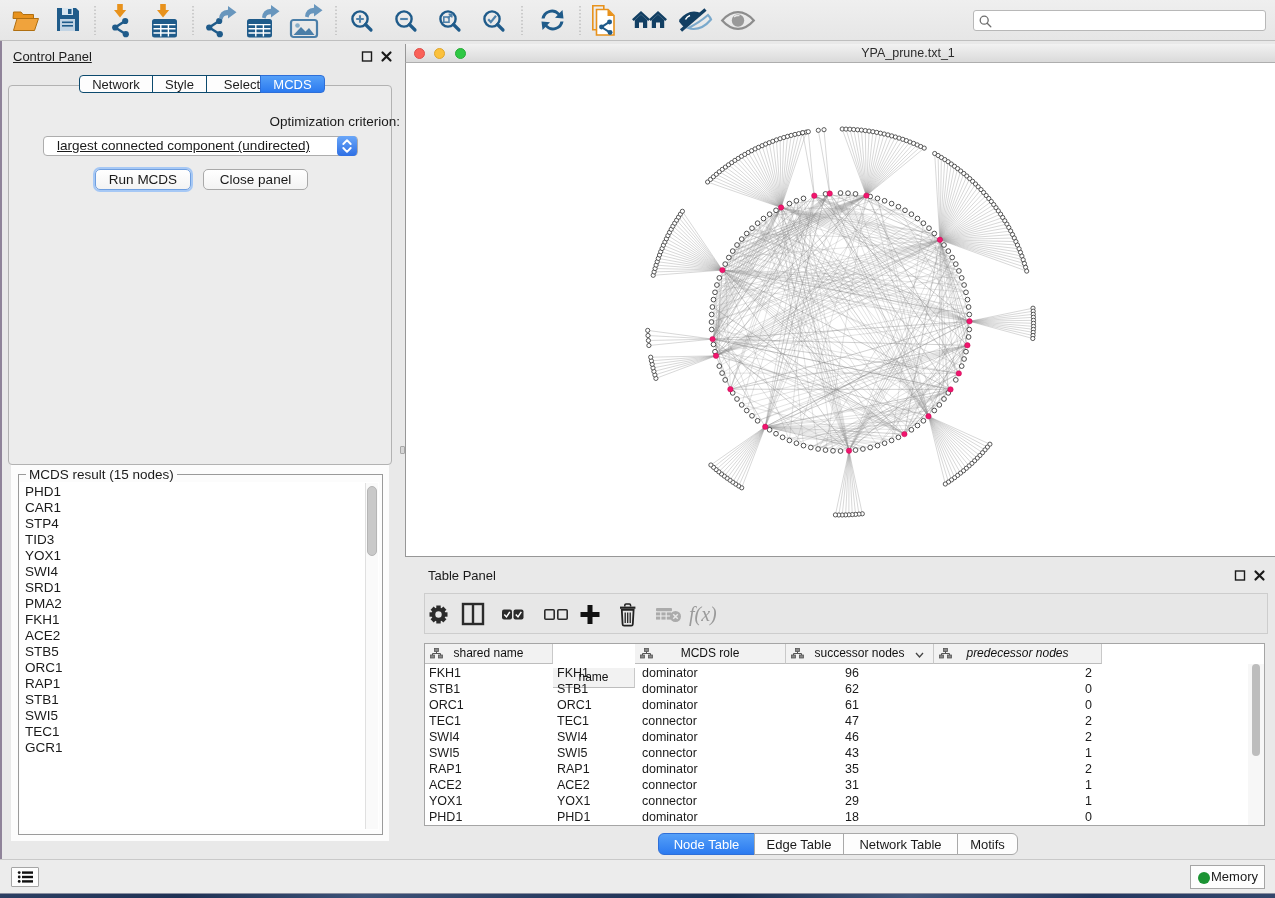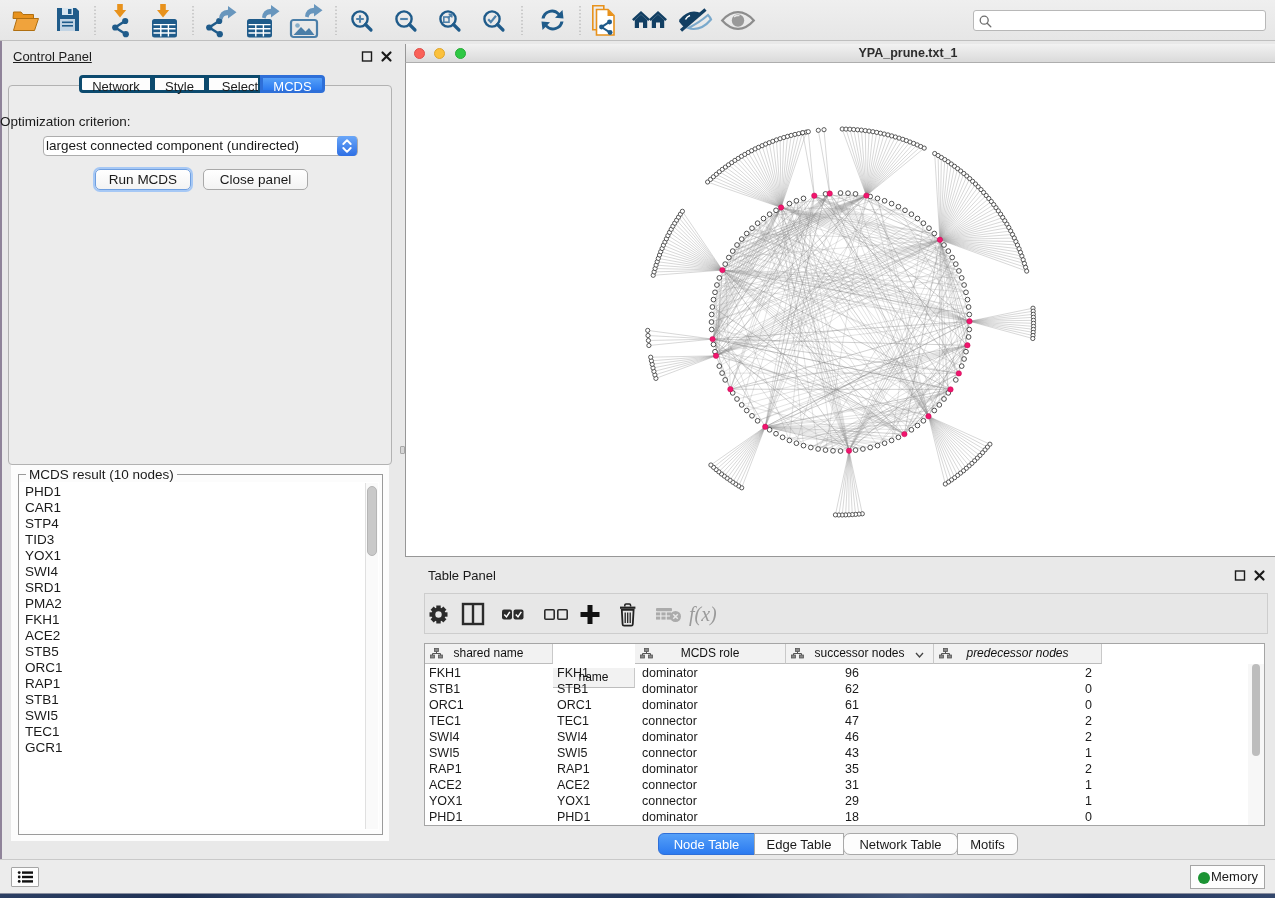--- a/index.html
+++ b/index.html
@@ -7,43 +7,43 @@
 body { font-family:"Liberation Sans",sans-serif; background:#e9e9e9; position:relative; color:#1a1a1a; }
 .abs { position:absolute; }
 
 #toolbar { left:0; top:0; width:1275px; height:41px; background:linear-gradient(#efefef,#e6e6e6); border-bottom:1px solid #bfbfbf; }
 #search { position:absolute; left:973px; top:10px; width:293px; height:21px; background:#fff; border:1px solid #b8b8b8; border-radius:3px; }
 
 #leftedge { left:0; top:41px; width:2px; height:849px; background:#8f8399; }
 
 #cp-title { left:13px; top:49px; font-size:13px; color:#1c1c1c;text-decoration:underline; }
 
-.tab { position:absolute; top:75px; height:18px; z-index:3; background:#fdfdfd; border:3px solid #0c4a6e; font-size:13px; color:#1c1c1c; text-align:center; line-height:17px; }
+.tab { position:absolute; top:75px; height:18px; z-index:3; background:#fdfdfd; border:1px solid #0c4a6e; font-size:13px; color:#1c1c1c; text-align:center; line-height:17px; }
 .tab.sel { background:linear-gradient(#55a0f8,#2b7af0); border-color:#2e6fd8; color:#fff; border-radius:0 4px 4px 0; }
 #cp-box { left:8px; top:85px; width:384px; height:380px; background:#ececec; border:1px solid #b2b2b2; border-radius:4px; }
-#optlabel { left:0px; top:114px; width:400px; text-align:left; font-size:13.5px; }
-#dropdown { left:43px; top:136px; width:315px; height:20px; background:#fff; border:1px solid #adadad; border-radius:4px; font-size:13.5px; line-height:18px; padding-left:2px; }
+#optlabel { left:0px; top:114px; width:400px; text-align:right; font-size:13.5px; }
+#dropdown { left:43px; top:136px; width:315px; height:20px; background:#fff; border:1px solid #adadad; border-radius:4px; font-size:13.5px; line-height:18px; padding-left:13px;text-decoration:underline; }
 #dd-spin { left:337px; top:136px; width:20px; height:20px; border-radius:4px; background:linear-gradient(#6aa7f9,#2e6fe4); }
 .btn { position:absolute; height:21px; background:linear-gradient(#ffffff,#f3f3f3); border:1px solid #a9a9a9; border-radius:5px; font-size:13.5px; text-align:center; line-height:19px; }
 #btn-run { left:95px; top:169px; width:96px; box-shadow:0 0 0 2px #a6c8f5; border-color:#6f9fe0; }
 #btn-close { left:203px; top:169px; width:105px; }
 
 #resultpanel { left:11px; top:465px; width:378px; height:376px; background:#fcfcfc; }
 #fs { left:18px; top:474px; width:365px; height:361px; border:1px solid #9a9a9a; }
 #fs-legend { left:26px; top:467px; font-size:13.5px; background:#fcfcfc; padding:0 3px; }
 #listbox { left:20px; top:482px; width:359px; height:348px; background:#fff; font-size:13.5px; line-height:16px; padding:2px 0 0 5px; }
 #lb-track { left:365px; top:483px; width:13px; height:346px; background:#fafafa; border-left:1px solid #e0e0e0; }
 #lb-thumb { left:367px; top:486px; width:10px; height:70px; background:#c9c9c9; border-radius:5px; border:1px solid #b5b5b5; }
 
 .handle { position:absolute; width:5px; height:8px; background:#d6d6d6; border:1px solid #a8a8a8; border-radius:1px; }
 
 #netwin { left:405px; top:44px; width:870px; height:513px; background:#fff; border:1px solid #979797; border-right:none; }
 #nettitle { left:405px; top:44px; width:870px; height:19px; background:linear-gradient(#f2f2f2,#dadada); border-bottom:1px solid #aeaeae; border-left:1px solid #979797; }
 .tl { position:absolute; top:47.5px; width:11px; height:11px; border-radius:50%; }
-#netname { left:838px; top:46px; width:140px; text-align:center; font-size:12.5px; font-weight:bold; color:#2c2c2c; }
+#netname { left:838px; top:46px; width:140px; text-align:center; font-size:12.5px; font-weight:normal; color:#2c2c2c; }
 #netcanvas { left:406px; top:63px; width:869px; height:493px; background:#fff; overflow:hidden; }
 
 #tp-title { left:428px; top:568px; font-size:13px; }
 #tp-toolbar { left:424px; top:593px; width:844px; height:41px; background:#e7e7e7; border:1px solid #cdcdcd; }
 #tbl { left:424px; top:643px; width:841px; height:183px; background:#fff; border:1px solid #a5a5a5; font-size:12.5px; }
 .hdrcell { position:absolute; top:0; height:20px; background:#f2f2f2; border-right:1px solid #c9c9c9; border-bottom:1px solid #bdbdbd; text-align:center; line-height:19px; font-size:12px; color:#111; }
 .row { position:absolute; height:16px; line-height:16px; width:100%; }
 .c1 { position:absolute; left:4px; }
 .c2 { position:absolute; left:132px; }
 .c3 { position:absolute; left:217px; }
@@ -191,21 +191,21 @@
 <div id="cp-box" class="abs"></div>
 <div id="optlabel" class="abs">Optimization criterion:</div>
 <div id="dropdown" class="abs">largest connected component (undirected)</div>
 <div id="dd-spin" class="abs"><svg width="20" height="20" viewBox="0 0 20 20">
       <path d="M6.3 8 L10 4.2 L13.7 8 M6.3 12 L10 15.8 L13.7 12" stroke="#fff" stroke-width="1.9" fill="none" stroke-linecap="round" stroke-linejoin="round"></path>
     </svg></div>
 <div id="btn-run" class="btn">Run MCDS</div>
 <div id="btn-close" class="btn">Close panel</div>
 <div id="resultpanel" class="abs"></div>
 <div id="fs" class="abs"></div>
-<div id="fs-legend" class="abs">MCDS result (10 nodes)</div>
+<div id="fs-legend" class="abs">MCDS result (15 nodes)</div>
 <div id="listbox" class="abs">PHD1<br>CAR1<br>STP4<br>TID3<br>YOX1<br>SWI4<br>SRD1<br>PMA2<br>FKH1<br>ACE2<br>STB5<br>ORC1<br>RAP1<br>STB1<br>SWI5<br>TEC1<br>GCR1</div>
 <div id="lb-track" class="abs"></div>
 <div id="lb-thumb" class="abs"></div>
 
 <div class="handle" style="left:400px;top:446px;"></div>
 <div class="handle" style="left:838px;top:552px;width:7px;height:5px;"></div>
 
 <div id="netwin" class="abs"></div>
 <div id="nettitle" class="abs"></div>
 <div class="tl" style="left:414px;background:#fa6158;border:0.5px solid #df4f4b;"></div>
@@ -661,21 +661,21 @@
       <span class="c2">PHD1</span>
       <span class="c3">dominator</span>
       <span class="c4">18</span>
       <span class="c5">0</span>
     </div>
   </div>
 <div id="tbl-sb" class="abs"></div>
 <div id="tbl-thumb" class="abs"></div>
 <div class="btab sel" style="left:658px;width:97px;">Node Table</div>
 <div class="btab" style="left:754px;width:90px;">Edge Table</div>
-<div class="btab" style="left:843px;width:115px;border-radius:7px;">Network Table</div>
+<div class="btab" style="left:843px;width:115px;">Network Table</div>
 <div class="btab" style="left:957px;width:61px;border-radius:0 6px 6px 0;">Motifs</div>
 
 <div id="statusbar" class="abs"></div>
 <div id="listbtn" class="abs"><svg width="26" height="18" viewBox="0 0 26 18">
       <g fill="#111">
         <circle cx="7.2" cy="4.6" r="1.4"></circle>
         <circle cx="7.2" cy="9" r="1.4"></circle>
         <circle cx="7.2" cy="13.4" r="1.4"></circle>
         <rect x="10" y="3.4" width="11" height="2.4"></rect>
         <rect x="10" y="7.8" width="11" height="2.4"></rect>

